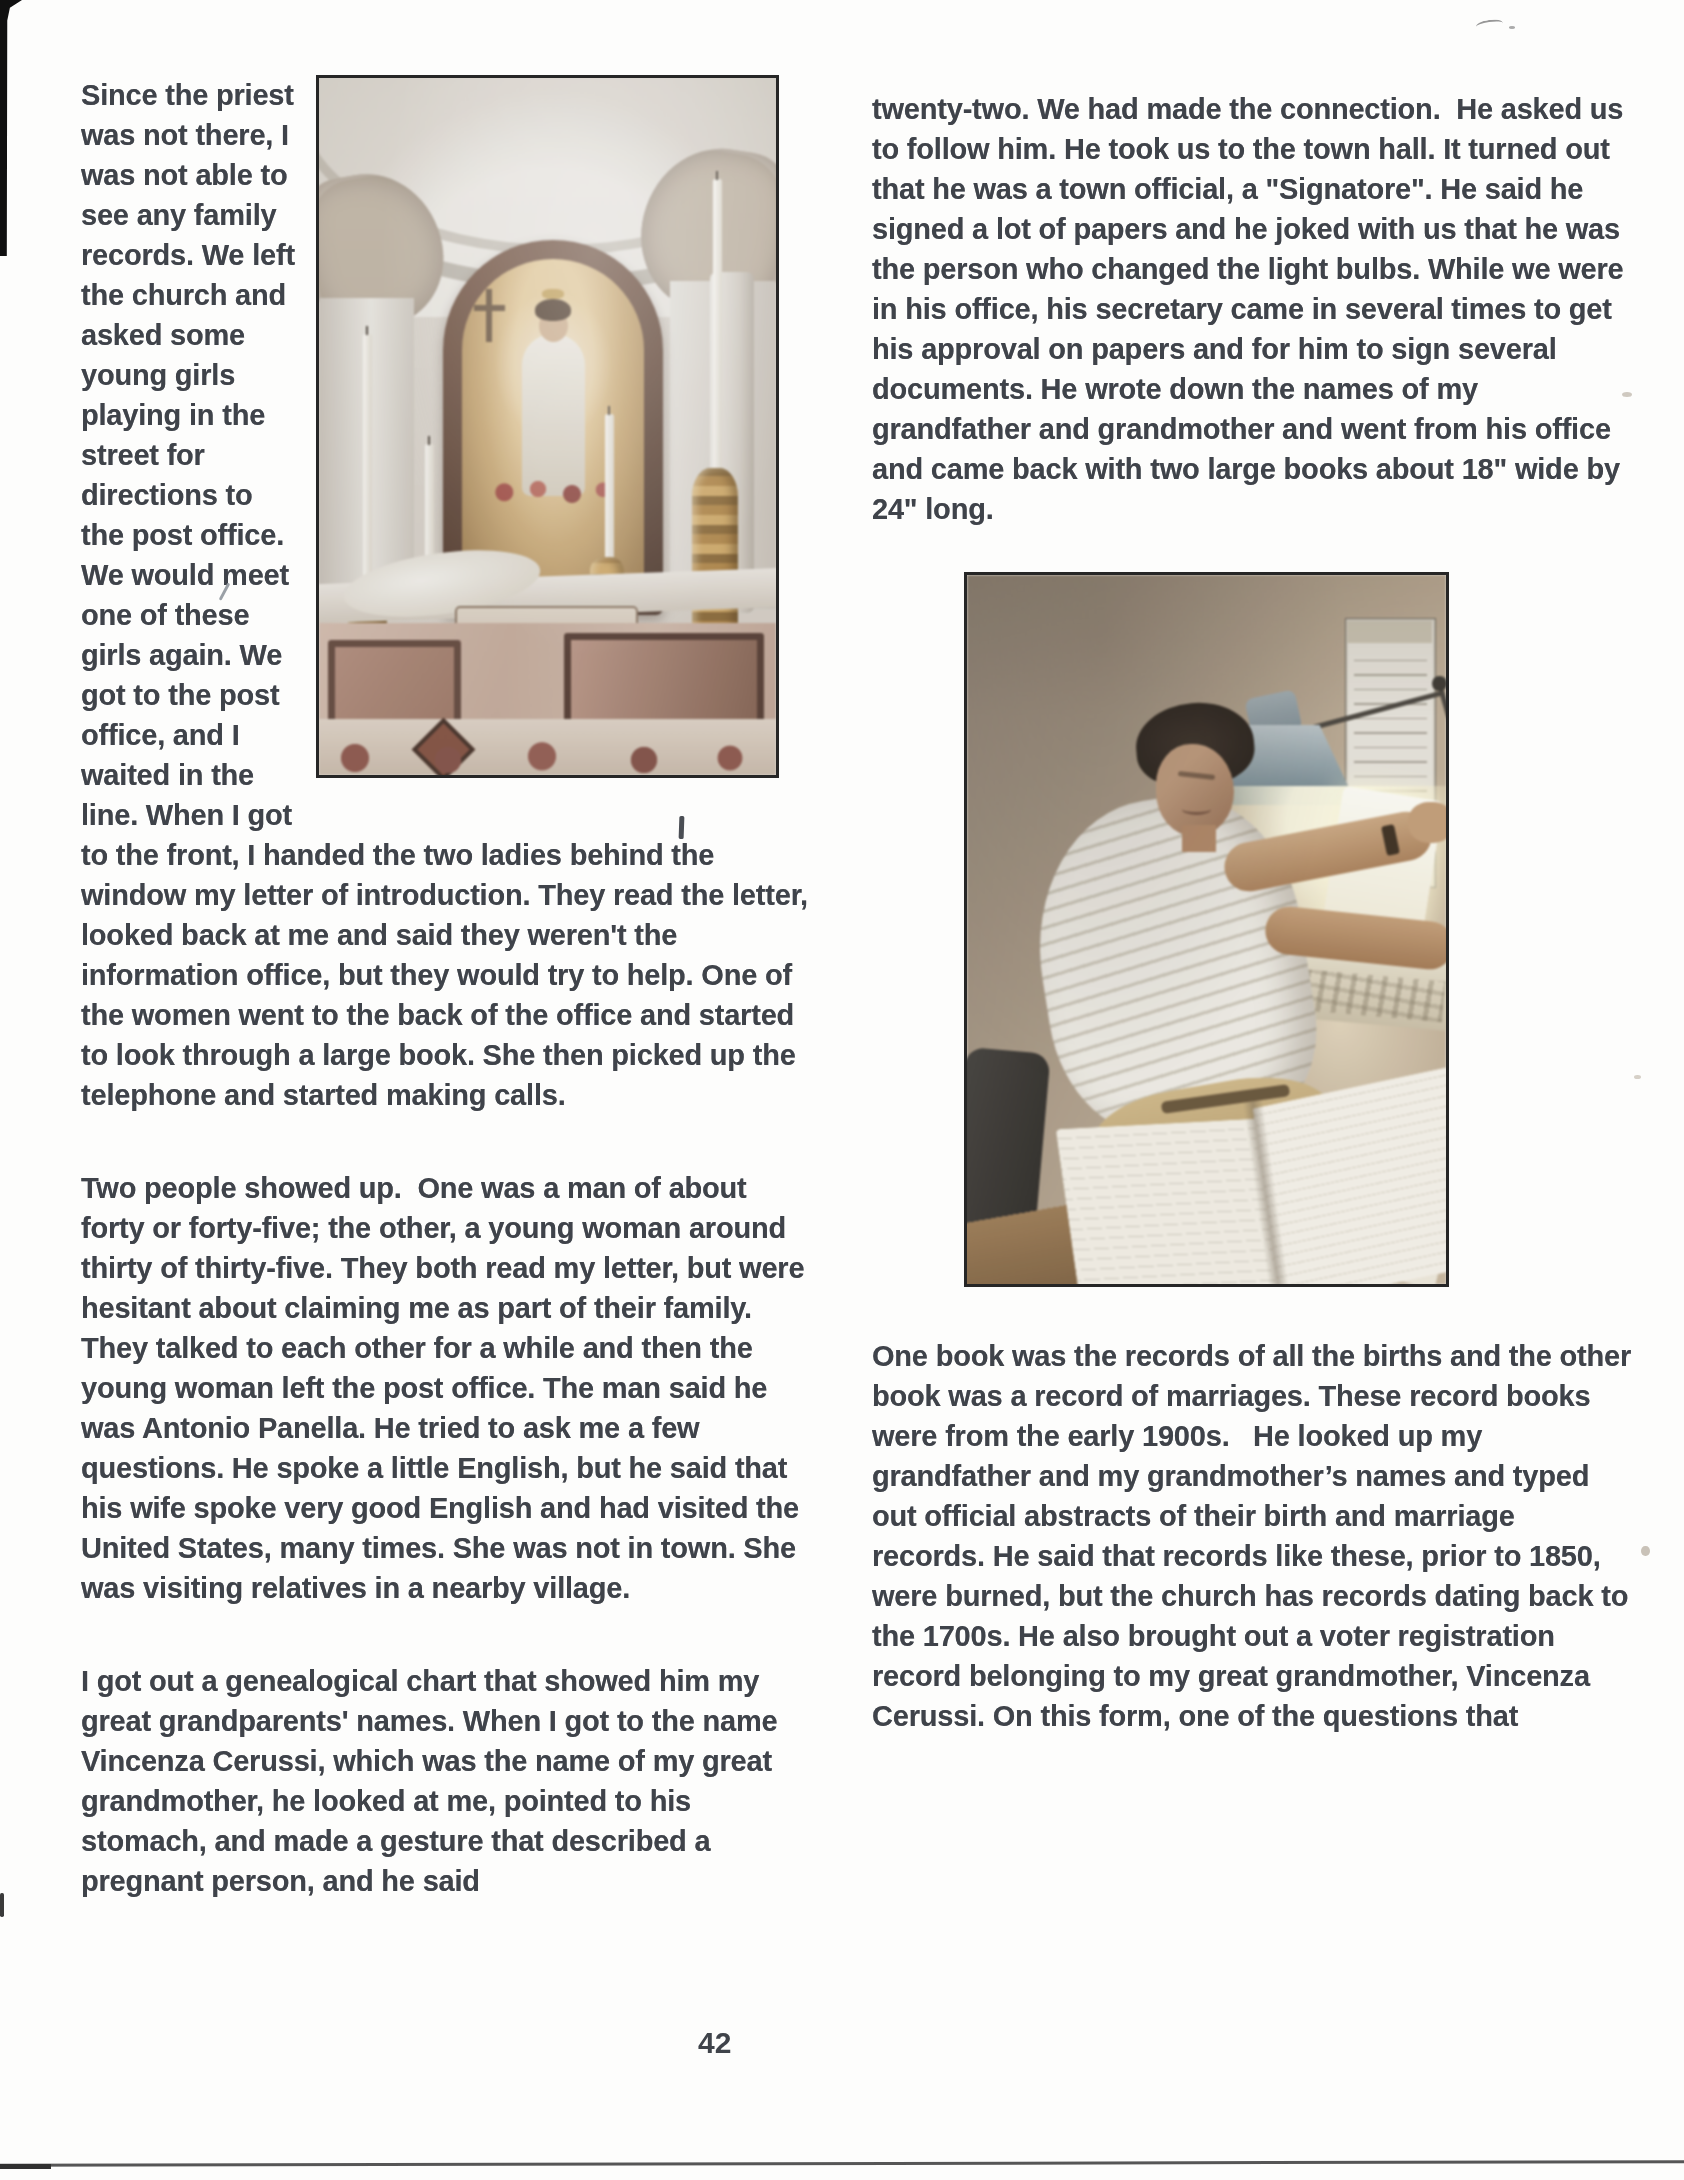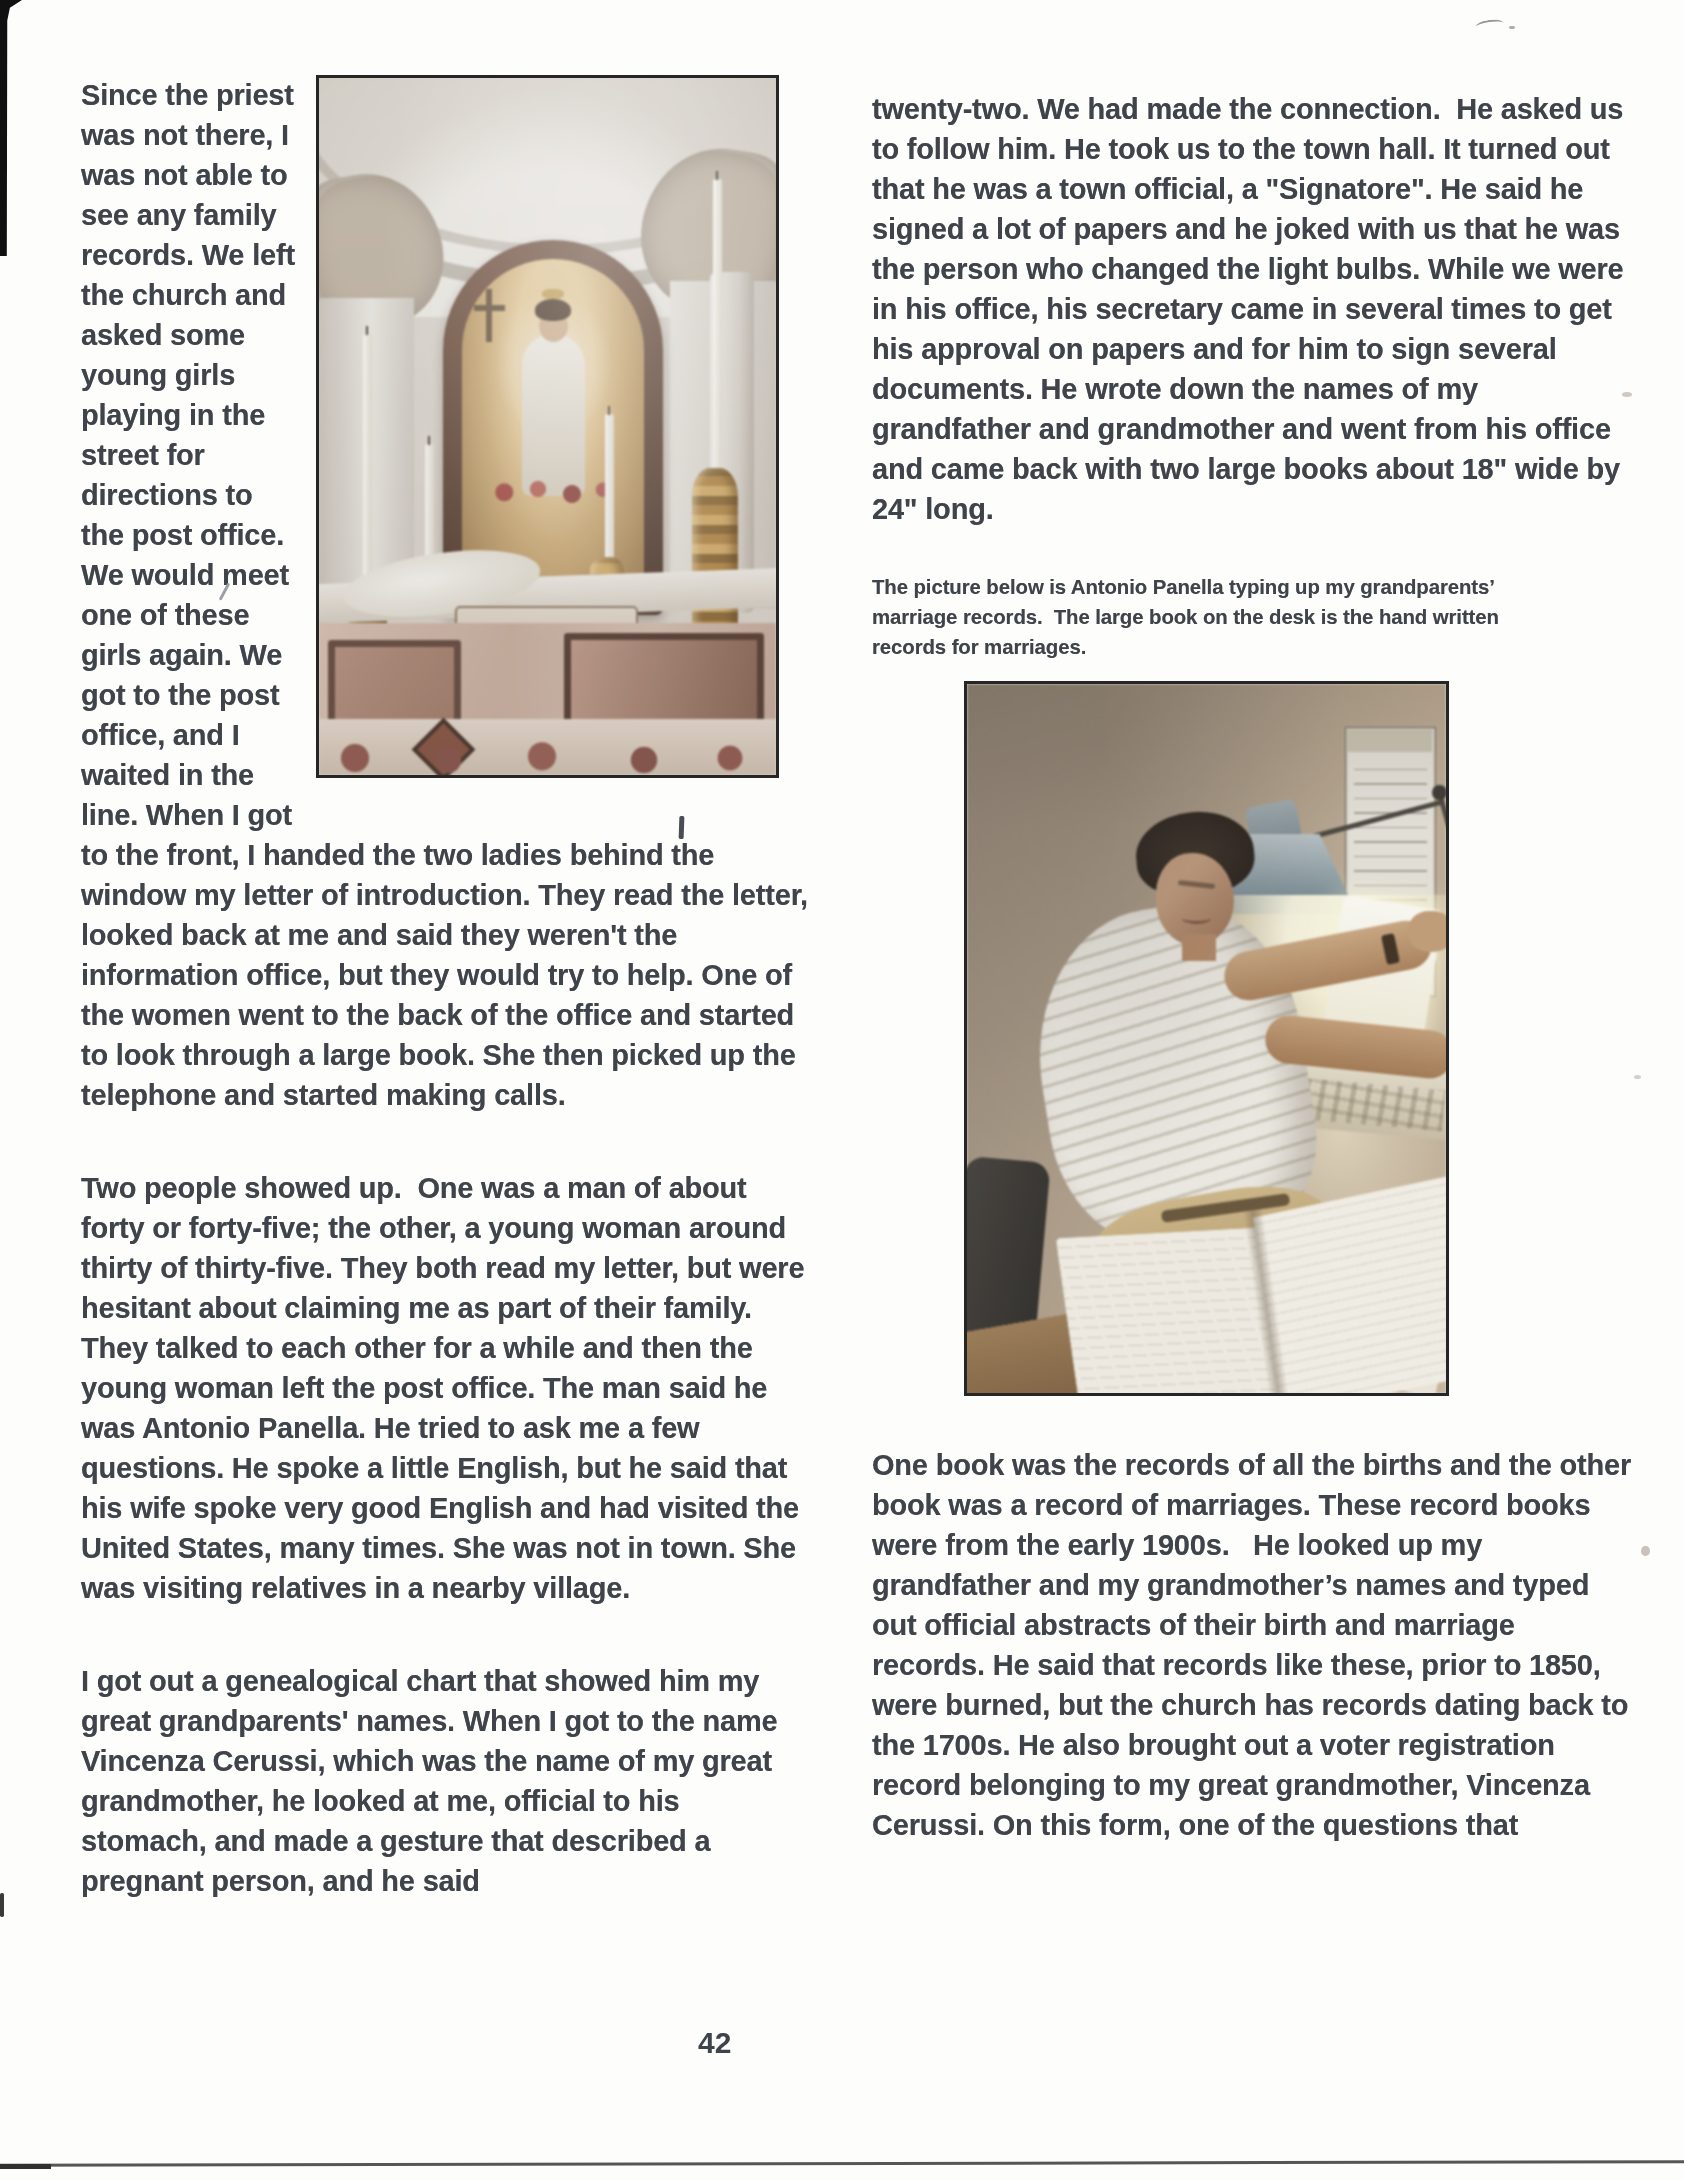--- a/index.html
+++ b/index.html
@@ -180,26 +180,25 @@
         <div class="alt-pan-l"></div>
         <div class="alt-pan-r"></div>
         <div class="alt-band"></div>
         <div class="alt-diamond"></div>
         <div class="alt-roundels"></div>
         <div class="alt-soft"></div>
       </div>
     </figure>
     <p class="body-text">Since the priest was not there, I was not able to see any family records. We left the church and asked some young girls playing in the street for directions to the post office. We would meet one of these girls again. We got to the post office, and I waited in the line. When I got to the front, I handed the two ladies behind the window my letter of introduction. They read the letter, looked back at me and said they weren't the information office, but they would try to help. One of the women went to the back of the office and started to look through a large book. She then picked up the telephone and started making calls.</p>
     <p class="body-text">Two people showed up.  One was a man of about forty or forty-five; the other, a young woman around thirty of thirty-five. They both read my letter, but were hesitant about claiming me as part of their family. They talked to each other for a while and then the young woman left the post office. The man said he was Antonio Panella. He tried to ask me a few questions. He spoke a little English, but he said that his wife spoke very good English and had visited the United States, many times. She was not in town. She was visiting relatives in a nearby village.</p>
-    <p class="body-text">I got out a genealogical chart that showed him my great grandparents' names. When I got to the name Vincenza Cerussi, which was the name of my great grandmother, he looked at me, official to his stomach, and made a gesture that described a pregnant person, and he said</p>
+    <p class="body-text">I got out a genealogical chart that showed him my great grandparents' names. When I got to the name Vincenza Cerussi, which was the name of my great grandmother, he looked at me, pointed to his stomach, and made a gesture that described a pregnant person, and he said</p>
   </div>
 
   <div class="col-right">
     <p class="body-text rp1">twenty-two. We had made the connection.  He asked us to follow him. He took us to the town hall. It turned out that he was a town official, a "Signatore". He said he signed a lot of papers and he joked with us that he was the person who changed the light bulbs. While we were in his office, his secretary came in several times to get his approval on papers and for him to sign several documents. He wrote down the names of my grandfather and grandmother and went from his office and came back with two large books about 18" wide by 24" long.</p>
-    <p class="caption-text">The picture below is Antonio Panella typing up my grandparents’ marriage records.  The large book on the desk is the hand written records for marriages.</p>
     <figure class="photo photo-typing" aria-label="Photograph of Antonio Panella typing at a desk with a lamp and a large open record book">
       <div class="ph-inner">
         <div class="ty-wall"></div>
         <div class="ty-wall-light"></div>
         <div class="ty-cal"></div>
         <div class="ty-cal-head"></div>
         <div class="ty-cal-lines"></div>
         <div class="ty-arm-a"></div>
         <div class="ty-arm-b"></div>
         <div class="ty-hinge"></div>

